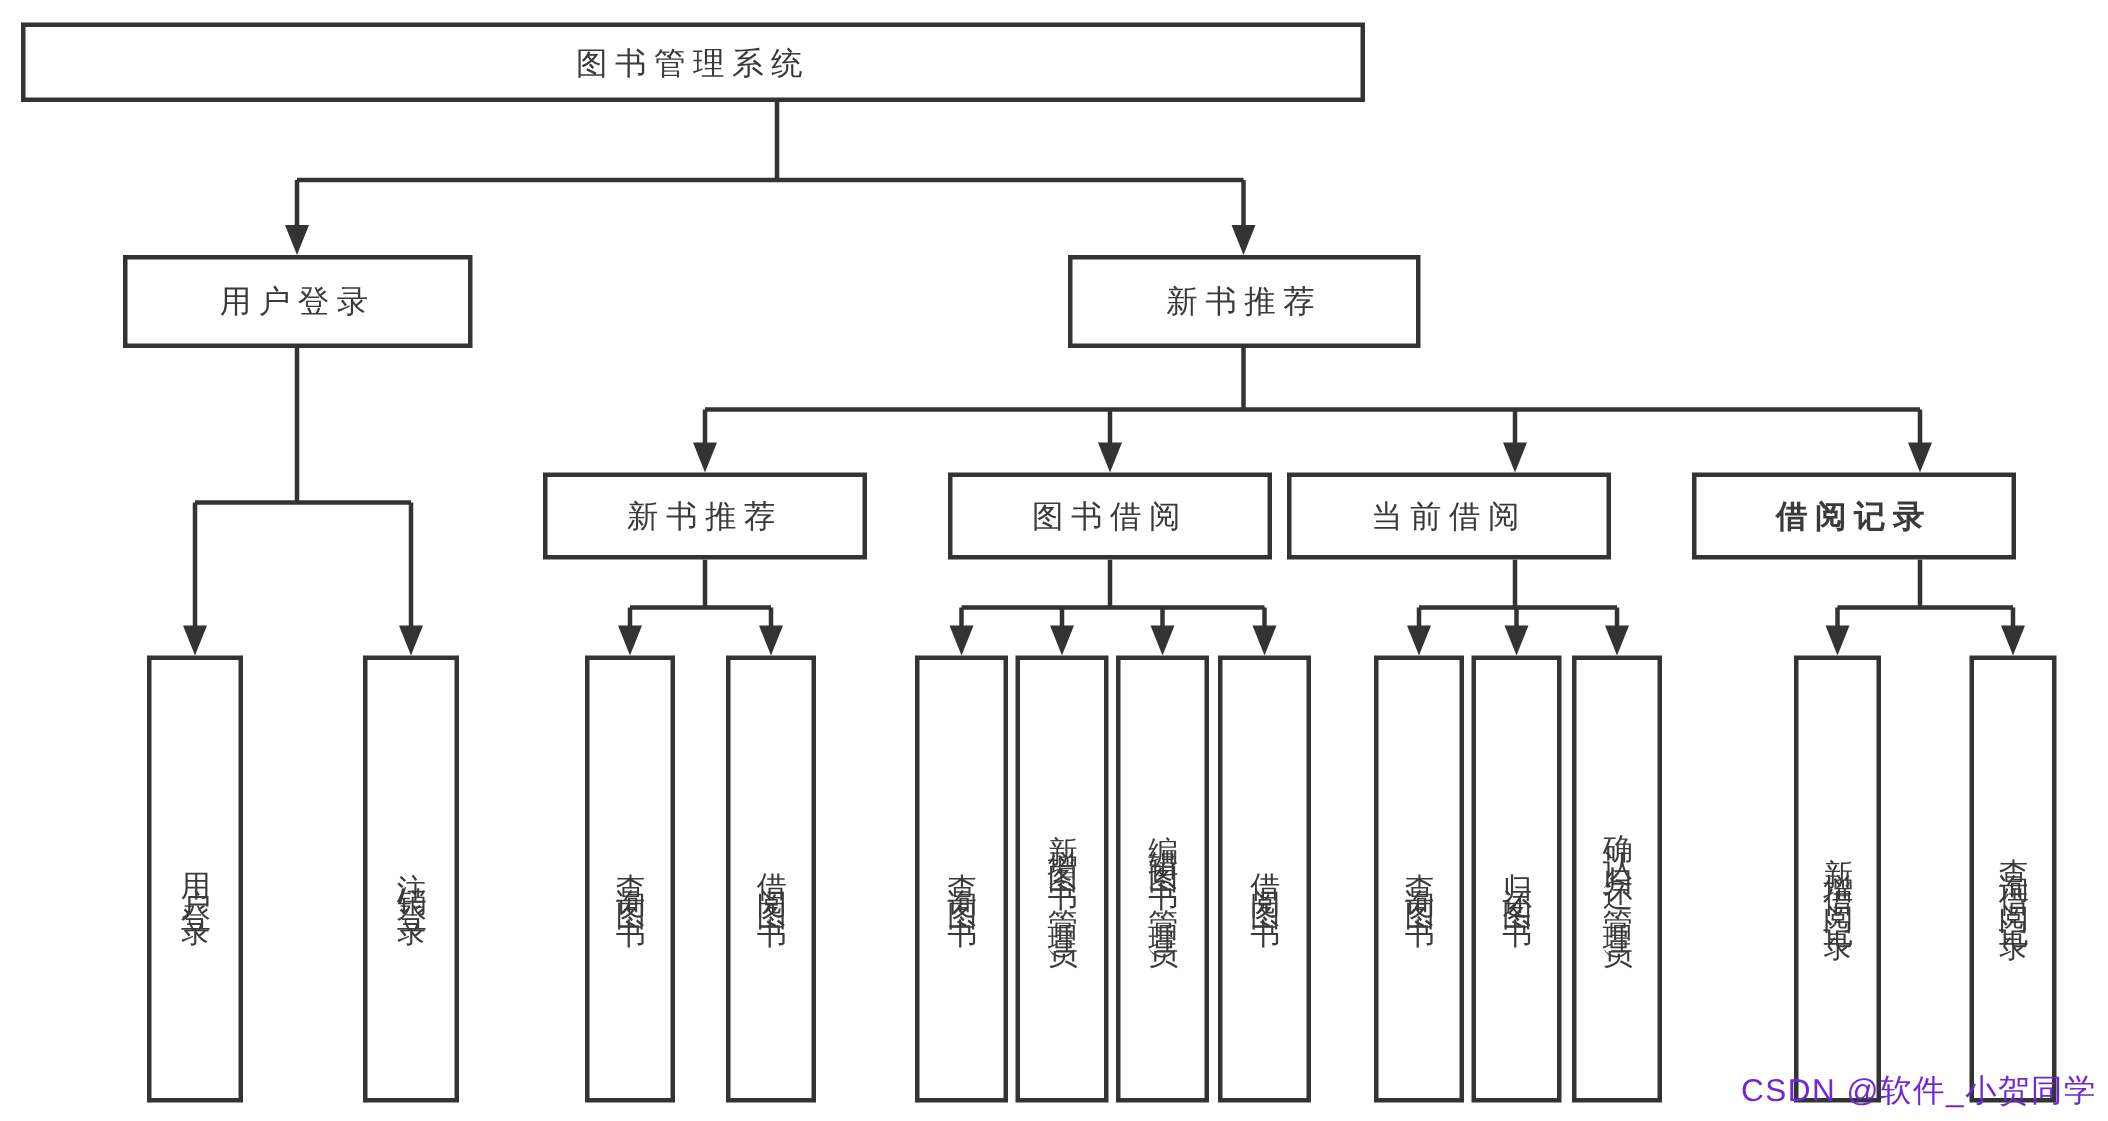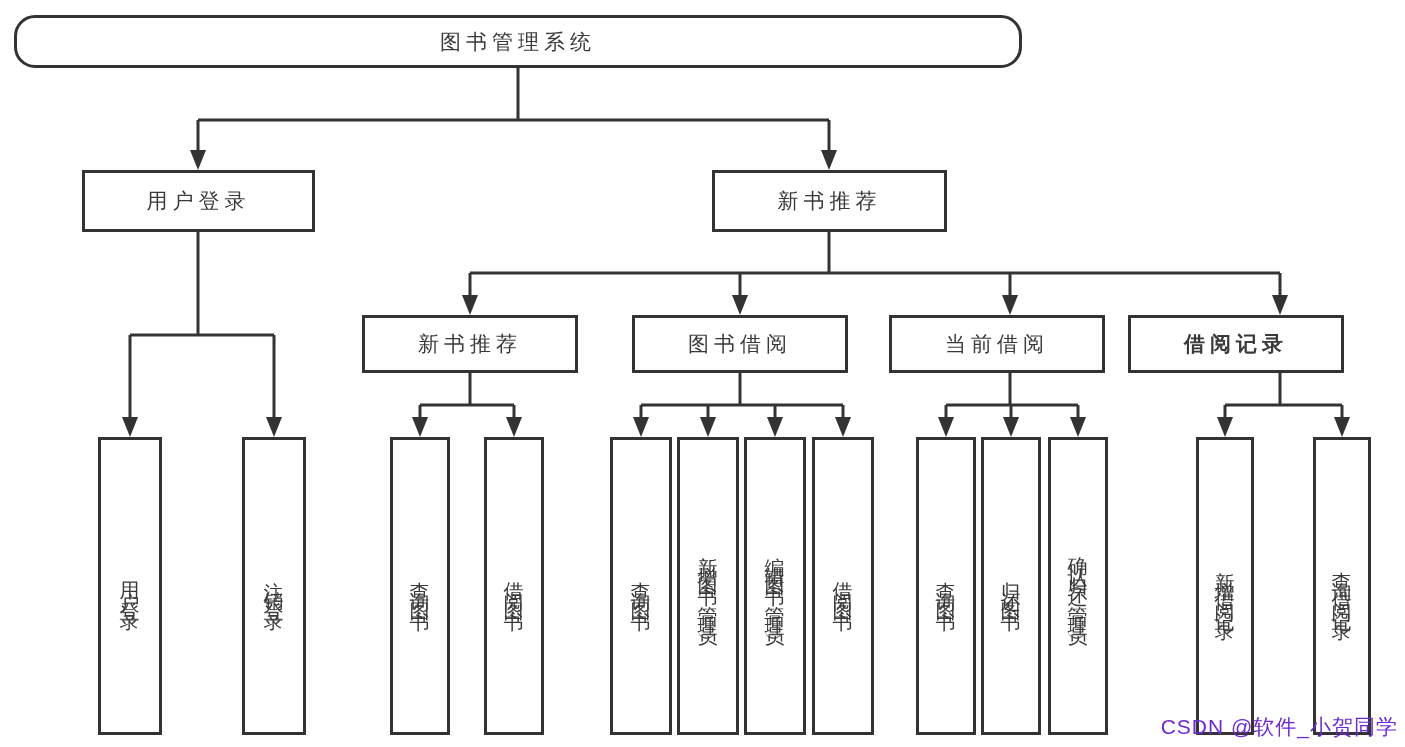--- a/index.html
+++ b/index.html
@@ -22,27 +22,27 @@
   }
   .node .vtext{
     writing-mode:vertical-rl;
     text-orientation:mixed;
     letter-spacing:10px;
     font-size:20px;
     line-height:1;
     white-space:nowrap;
   }
   
-  .n-root{left:14px;top:15px;width:1008px;height:53px;border-radius:21px;}
+  .n-root{left:14px;top:15px;width:896px;height:53px;}
   .n-user-login{left:82px;top:170px;width:233px;height:62px;}
   .n-book-mgmt{left:712px;top:170px;width:235px;height:62px;}
   .n-l3{top:315px;width:216px;height:58px;}
   .n-new-rec{left:362px;}
   .n-borrow{left:632px;}
-  .n-current{left:889px;}
+  .n-current{left:858px;}
   .n-records{left:1128px;font-weight:bold;}
   .leaf{top:437px;height:298px;}
   .lf-user-login{left:98px;width:64px;}
   .lf-logout{left:242px;width:64px;}
   .lf-query-rec{left:390px;width:60px;}
   .lf-borrow-rec{left:484px;width:60px;}
   .lf-query-bor{left:610px;width:62px;}
   .lf-add-books{left:677px;width:62px;}
   .lf-edit-books{left:744px;width:62px;}
   .lf-borrow-bor{left:812px;width:62px;}

